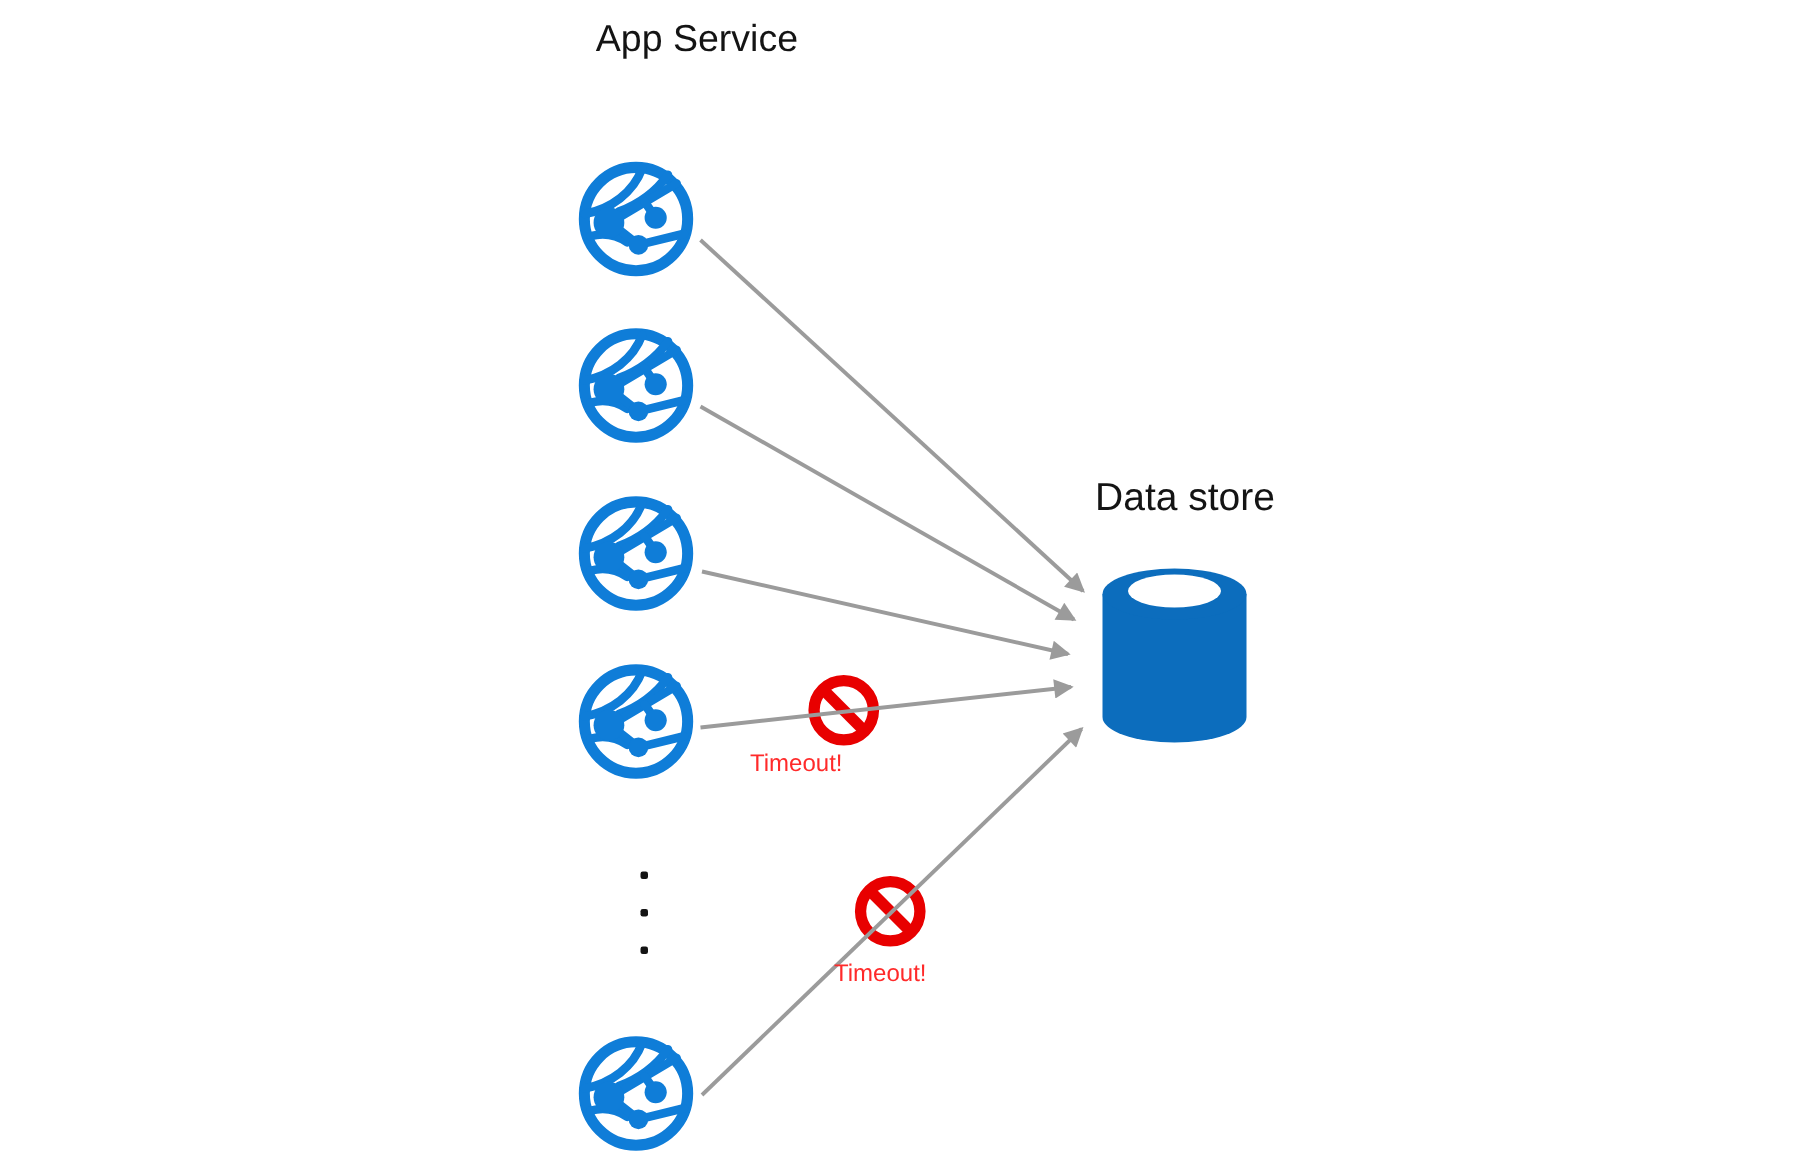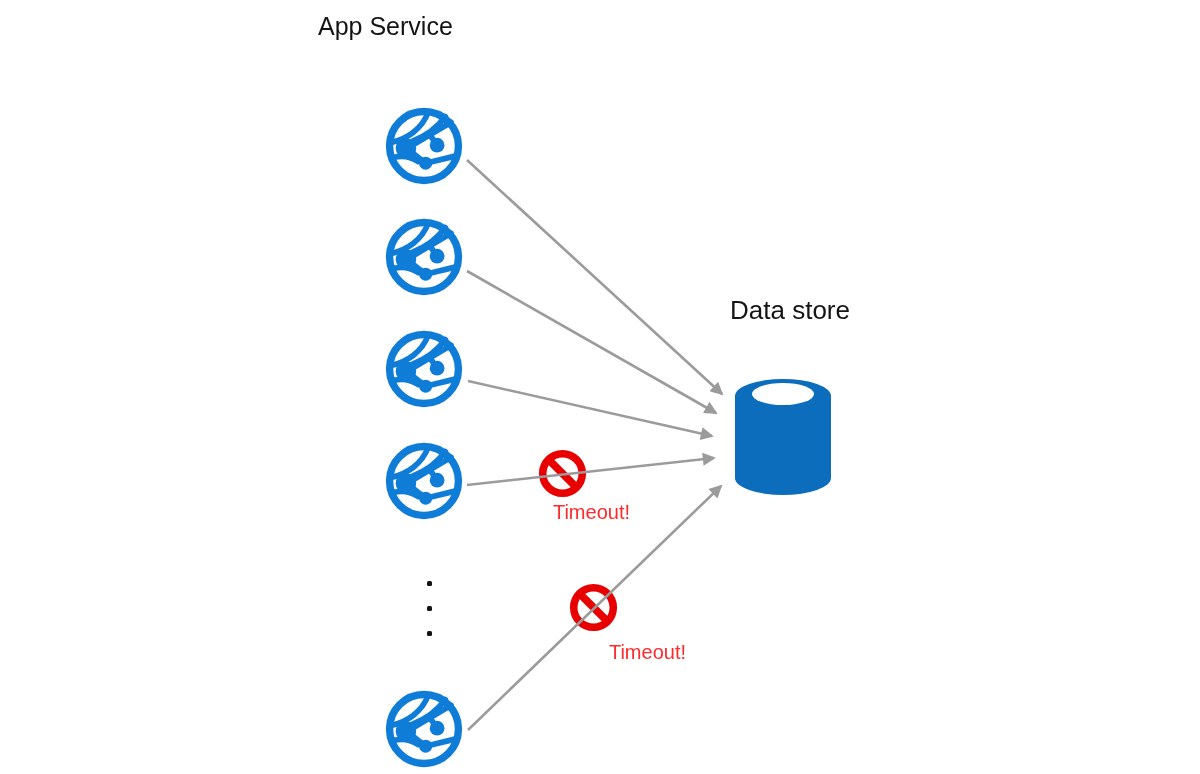--- a/index.html
+++ b/index.html
@@ -8,31 +8,31 @@
     width: 1200px;
     height: 774px;
     background: #ffffff;
     font-family: "Liberation Sans", sans-serif;
     overflow: hidden;
   }
   .abs { position: absolute; }
 
   
   .diagram-title {
-    left: 318px; top: 10px; width: 200px;
+    left: 332px; top: 10px; width: 200px;
     font-size: 25px; line-height: 33px;
-    text-align: left; color: var(--text-black);
+    text-align: right; color: var(--text-black);
   }
   .datastore-label {
-    left: 690px; top: 295px; width: 200px;
+    left: 690px; top: 316px; width: 200px;
     font-size: 26px; text-align: center; color: var(--text-black);
   }
   .timeout-label {
-    width: 130px; text-align: right;
-    font-size: 20px; color: var(--timeout-text-red);
+    width: 130px; text-align: left;
+    font-size: 16px; color: var(--timeout-text-red);
     z-index: 4;
   }
   .timeout-label-1 { left: 500px; top: 501px; }
   .timeout-label-2 { left: 556px; top: 641px; }
 
   
   .globe { width: 82px; height: 82px; left: 383px; z-index: 2; }
   .globe svg { display: block; width: 100%; height: 100%; }
   .globe-1 { top: 105px; }
   .globe-2 { top: 216px; }

